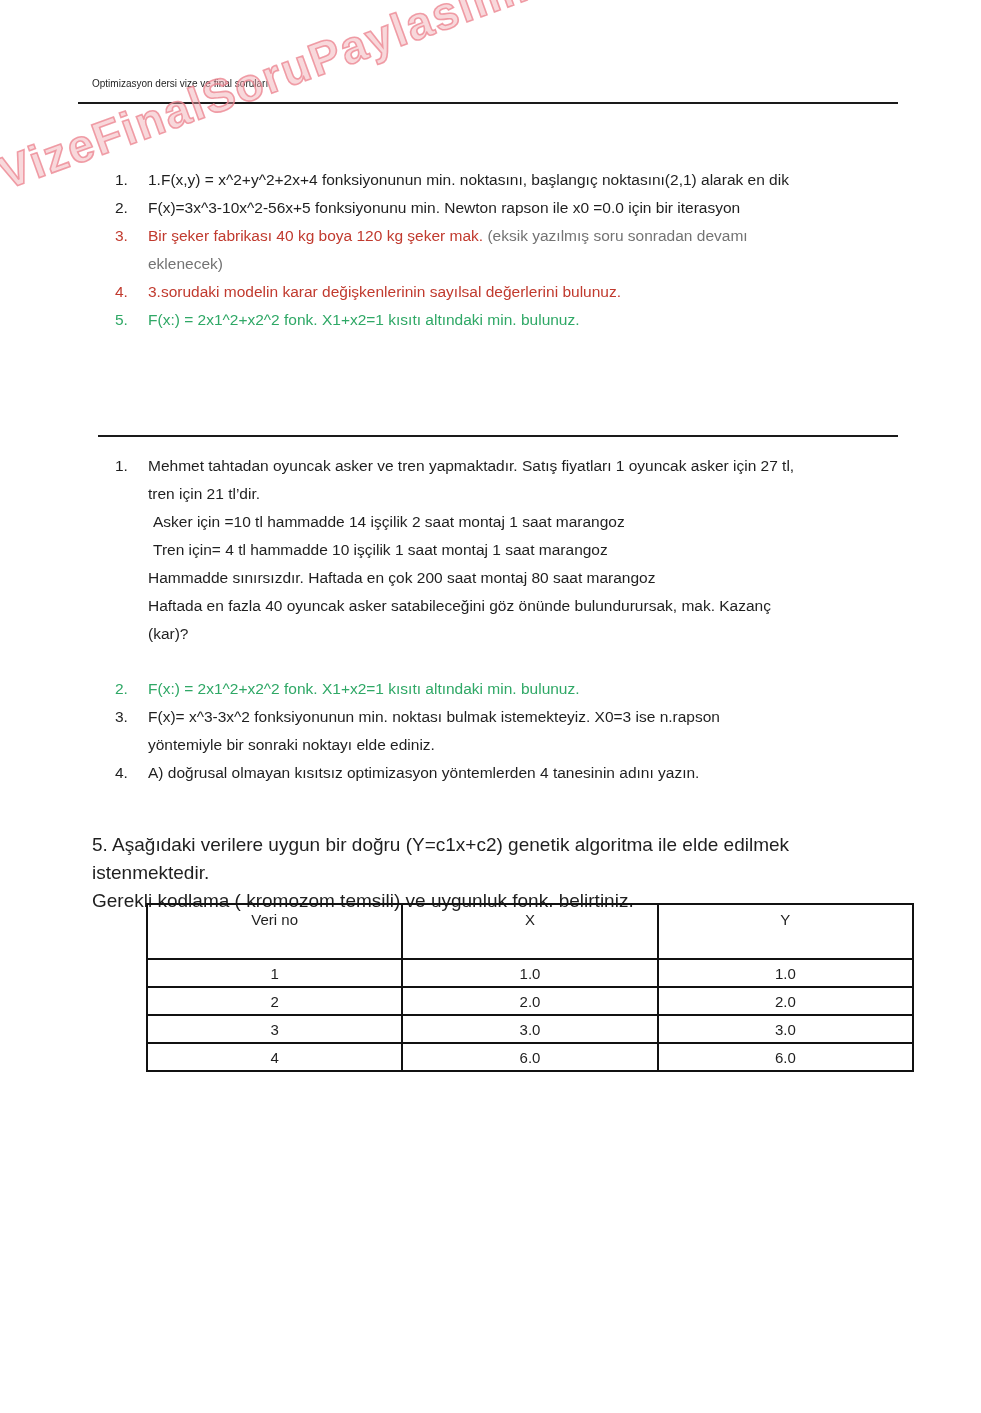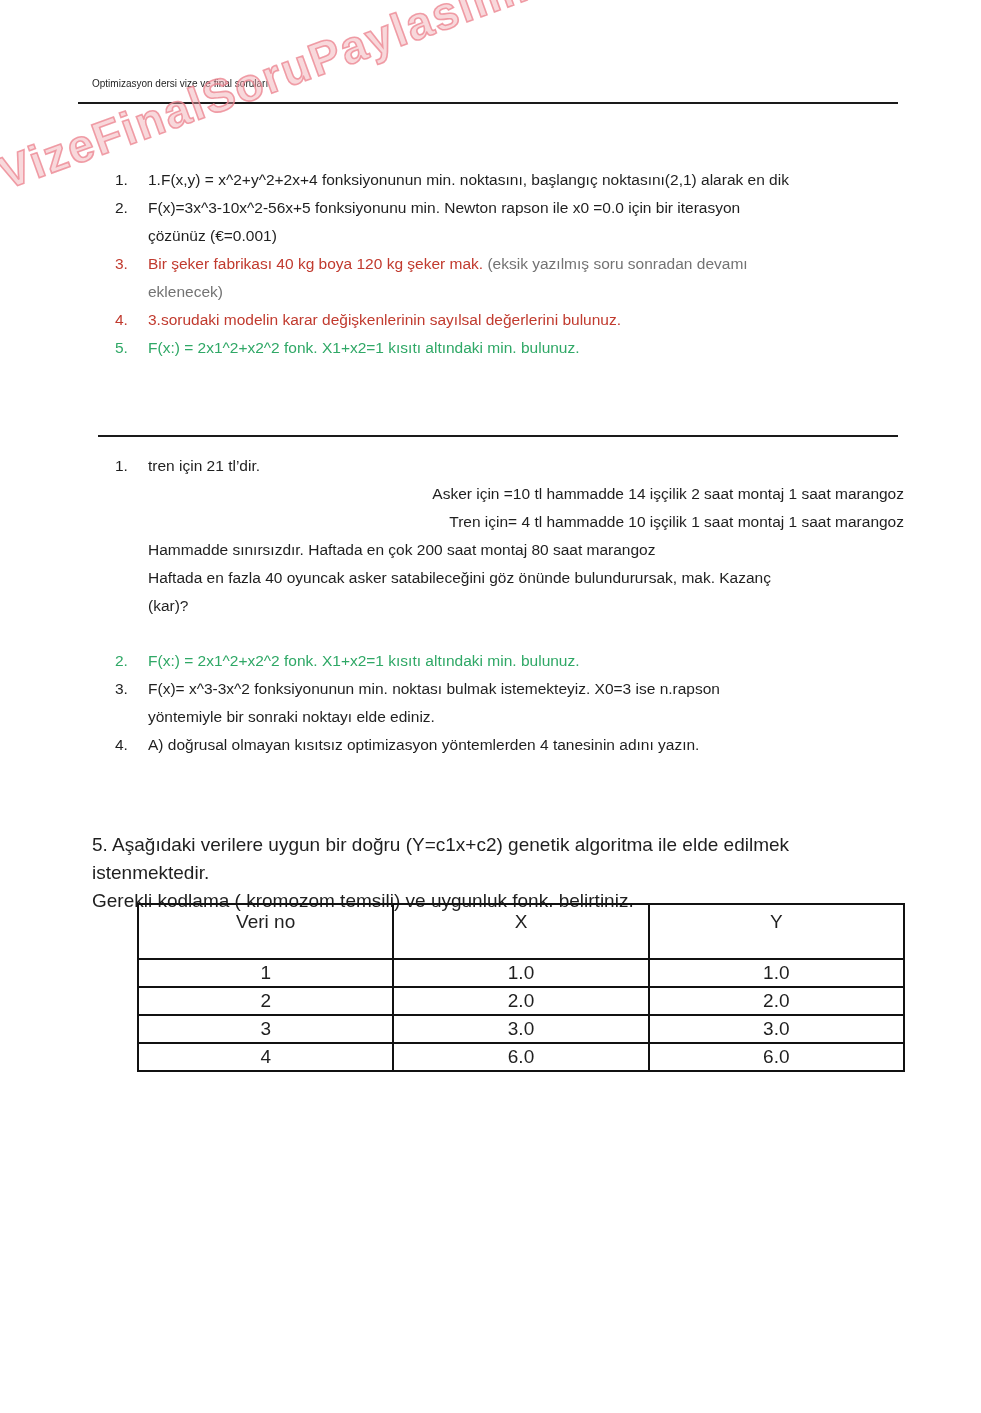--- a/index.html
+++ b/index.html
@@ -22,25 +22,25 @@
   .block { position:absolute; font-size:15.5px; line-height:28px; }
   .block1 { left:92px; top:166px; width:812px; }
   .block2 { left:92px; top:452px; width:812px; }
   .item { display:flex; align-items:flex-start; }
   .num { flex:0 0 33px; margin-left:23px; }
   .qbody { flex:1; min-width:0; }
   .red   { color:#c13a2e; }
   .green { color:#2fa866; }
   .blue  { color:#737373; }
   .mt { margin-top:27px; }
-  .indent { padding-left:5px;text-align:right; }
+  .indent { padding-left:5px; }
   .q5para { position:absolute; left:92px; top:831px; width:812px; font-size:19px; line-height:28px; }
   .datatable {
-    position:absolute; left:137px; top:903px; width:768px;
-    border-collapse:collapse; font-size:19px; text-align:center; color:#1f1f1f;
+    position:absolute; left:146px; top:903px; width:768px;
+    border-collapse:collapse; font-size:15px; text-align:center; color:#1f1f1f;
     table-layout:fixed;
   }
   .datatable th, .datatable td { border:2px solid #111111; }
   .datatable th { height:46px; vertical-align:top; padding-top:6px; font-weight:normal; }
   .datatable td { height:24px; vertical-align:middle; }
 </style>
 </head>
 <body>
 
 <div class="page">
@@ -54,21 +54,20 @@
     <div class="item">
       <span class="num">1.</span>
       <div class="qbody">
         <div>1.F(x,y) = x^2+y^2+2x+4 fonksiyonunun min. noktasını, başlangıç noktasını(2,1) alarak en dik</div>
       </div>
     </div>
     <div class="item">
       <span class="num">2.</span>
       <div class="qbody">
         <div>F(x)=3x^3-10x^2-56x+5 fonksiyonunu min. Newton rapson ile x0 =0.0 için bir iterasyon</div>
-        <div>çözünüz (€=0.001)</div>
       </div>
     </div>
     <div class="item">
       <span class="num red">3.</span>
       <div class="qbody">
         <div>
           <span class="red">Bir şeker fabrikası 40 kg boya 120 kg şeker mak.</span>
           <span class="blue">(eksik yazılmış soru sonradan devamı</span>
         </div>
         <div>
@@ -85,20 +84,21 @@
       <div class="qbody green">F(x:) = 2x1^2+x2^2 fonk. X1+x2=1 kısıtı altındaki min. bulunuz.</div>
     </div>
   </div>
 
   <div class="rule2"></div>
 
   <div class="block block2">
     <div class="item">
       <span class="num">1.</span>
       <div class="qbody">
+        <div>Mehmet tahtadan oyuncak asker ve tren yapmaktadır. Satış fiyatları 1 oyuncak asker için 27 tl,</div>
         <div>tren için 21 tl’dir.</div>
         <div class="indent">Asker için =10 tl hammadde 14 işçilik 2 saat montaj 1 saat marangoz</div>
         <div class="indent">Tren için= 4 tl hammadde 10 işçilik 1 saat montaj 1 saat marangoz</div>
         <div>Hammadde sınırsızdır. Haftada en çok 200 saat montaj 80 saat marangoz</div>
         <div>Haftada en fazla 40 oyuncak asker satabileceğini göz önünde bulundurursak, mak. Kazanç</div>
         <div>(kar)?</div>
       </div>
     </div>
     <div class="item mt">
       <span class="num green">2.</span>

